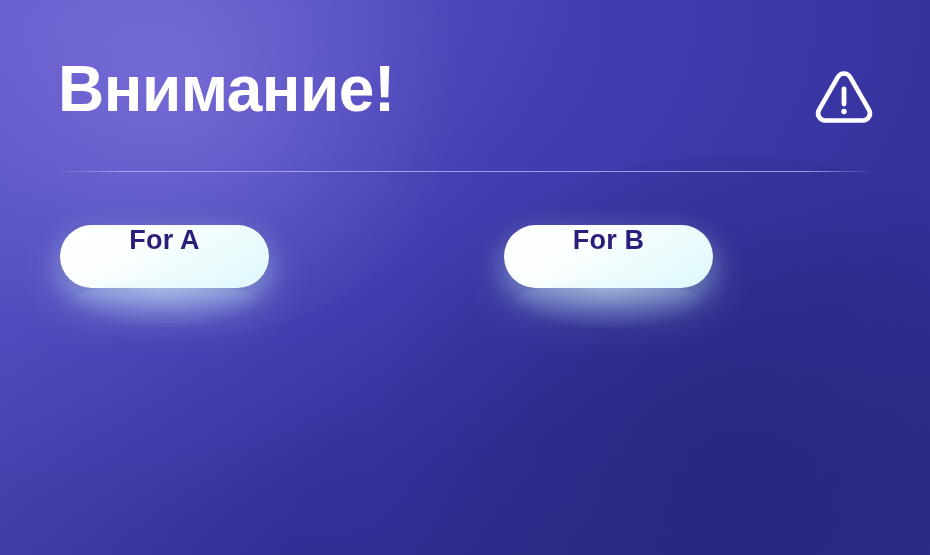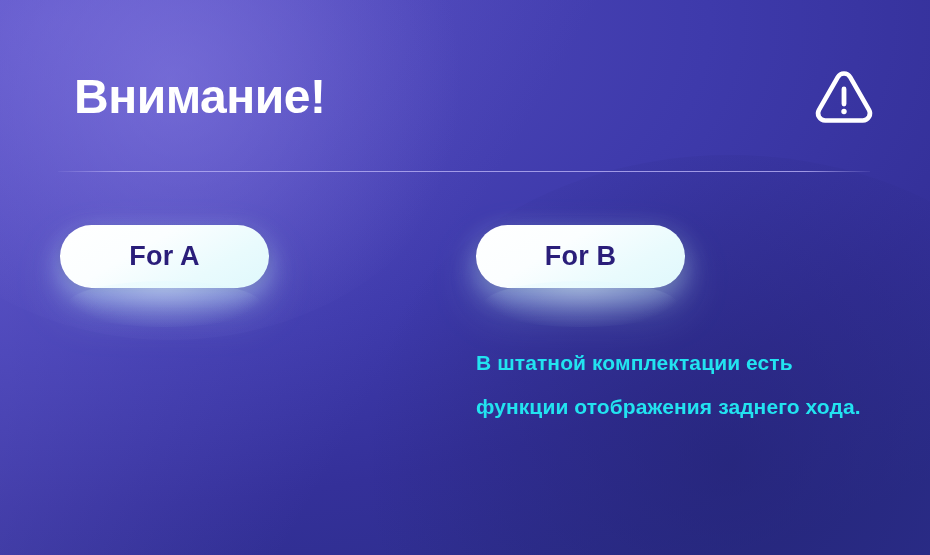--- a/index.html
+++ b/index.html
@@ -47,22 +47,22 @@
     border-radius: 50%;
     background: radial-gradient(circle, rgba(32,32,110,0.55) 0%, rgba(32,32,110,0.22) 48%, rgba(32,32,110,0) 74%);
     pointer-events: none;
   }
 
   
   .title {
     position: absolute;
     left: 58px;
     top: 57px;
-    margin: 16px;
-    font-size: 48px;
+    margin: 0;
+    font-size: 64px;
     line-height: 1;
     font-weight: 700;
     color: #ffffff;
     letter-spacing: -0.5px;
   }
 
   .warn-icon {
     position: absolute;
     left: 812px;
     top: 64px;
@@ -78,34 +78,33 @@
     height: 1px;
     background: linear-gradient(90deg, rgba(168,160,235,0.10) 0%, rgba(178,170,242,0.85) 8%, rgba(178,170,242,0.85) 92%, rgba(168,160,235,0.10) 100%);
   }
 
   
   .col {
     position: absolute;
     top: 225px;
   }
   .col-a { left: 60px;  width: 400px; }
-  .col-b { left: 476px; width: 400px; }
+  .col-b { left: 504px; width: 400px; }
 
   .pill {
     position: relative;
     width: 209px;
     height: 63px;
     border-radius: 40px;
     background: linear-gradient(150deg, #ffffff 0%, #fbfeff 38%, #e9fbfd 72%, #dff8fc 100%);
     box-shadow:
       0 10px 26px rgba(210,250,255,0.38),
       0 22px 48px rgba(190,240,255,0.22),
       0 2px 6px rgba(20,18,80,0.22);
     display: flex;
-    align-items: center;
     justify-content: center;
   }
   
   .pill::after {
     content: "";
     position: absolute;
     left: 8px;
     right: 8px;
     top: 56px;
     height: 46px;
@@ -157,16 +156,15 @@
   <div class="col col-a">
     <div class="pill">
       <span class="pill-label">For A</span>
     </div>
   </div>
 
   <div class="col col-b">
     <div class="pill">
       <span class="pill-label">For B</span>
     </div>
-    <p class="body-text">В штатной комплектации есть функции отображения заднего хода.</p>
   </div>
 
 </div>
 
 </body></html>

